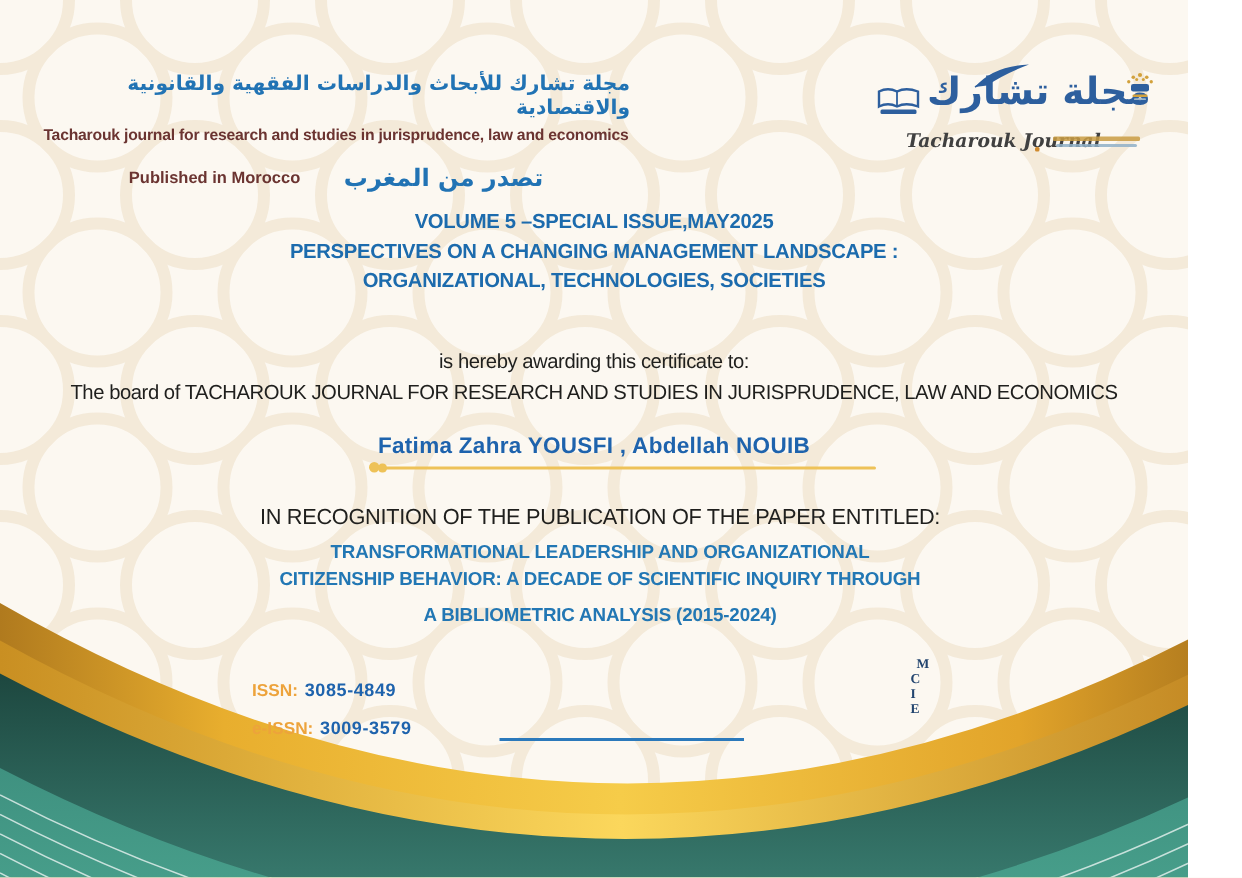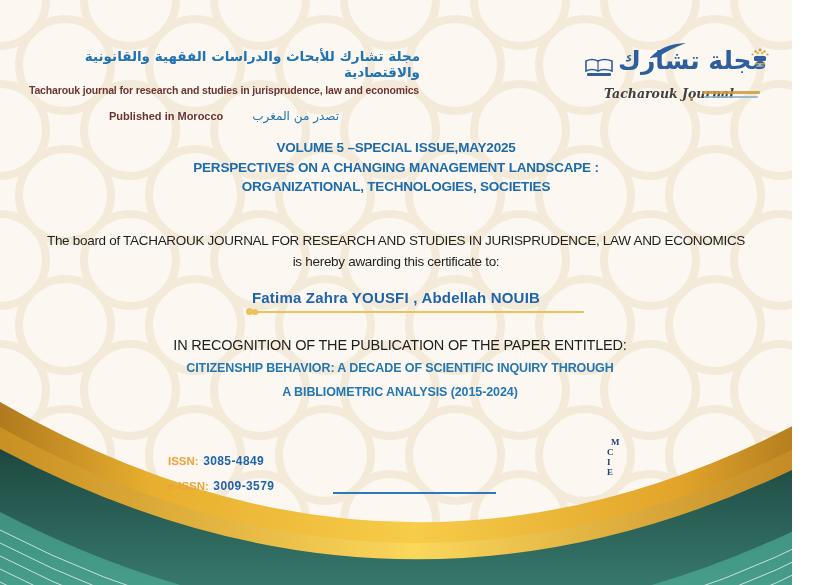--- a/index.html
+++ b/index.html
@@ -20,22 +20,22 @@
   }
   .hdr-en{
     margin-top:4px;font-weight:bold;font-size:10.5px;letter-spacing:-0.15px;
     color:#6b3431;
   }
   .hdr-pub{
     margin-top:13px;display:flex;justify-content:center;align-items:center;gap:29px;
   }
   .pub-en{font-weight:bold;font-size:11px;color:#6b3431;}
   .pub-ar{
-    direction:rtl;font-family:"DejaVu Sans",sans-serif;font-weight:normal;
-    font-size:12px;color:#2173b4;
+    direction:rtl;font-family:"DejaVu Sans",sans-serif;font-weight:bold;
+    font-size:16px;color:#2173b4;
   }
 
   
   .logo{left:572px;top:44px;width:200px;height:64px;}
   .logo *{position:absolute;}
   .logo-book{left:12px;top:13px;}
   .logo-kufic{
     left:46px;top:2px;direction:rtl;
     font-family:"DejaVu Sans",sans-serif;font-weight:bold;
     font-size:25px;color:#2d5f9e;letter-spacing:1px;white-space:nowrap;
@@ -191,33 +191,34 @@
     </div>
   </div>
 
   <div class="layer issue">
     <div>VOLUME 5 –SPECIAL ISSUE,MAY2025</div>
     <div>PERSPECTIVES ON A CHANGING MANAGEMENT LANDSCAPE :</div>
     <div>ORGANIZATIONAL, TECHNOLOGIES, SOCIETIES</div>
   </div>
 
   <div class="layer board">
+    <div>is hereby awarding this certificate to:</div>
     <div>The board of TACHAROUK JOURNAL FOR RESEARCH AND STUDIES IN JURISPRUDENCE, LAW AND ECONOMICS</div>
-    <div>is hereby awarding this certificate to:</div>
   </div>
 
   <div class="layer names">Fatima Zahra YOUSFI , Abdellah NOUIB</div>
   <div class="layer name-underline">
     <span class="d1"></span>
     <span class="d2"></span>
     <span class="ln"></span>
   </div>
 
   <div class="layer recog-block">
     <div class="recog-line">IN RECOGNITION OF THE PUBLICATION OF THE PAPER ENTITLED:</div>
+    <div class="ptitle">TRANSFORMATIONAL LEADERSHIP AND ORGANIZATIONAL</div>
     <div class="ptitle">CITIZENSHIP BEHAVIOR: A DECADE OF SCIENTIFIC INQUIRY THROUGH</div>
     <div class="ptitle ptitle-last">A BIBLIOMETRIC ANALYSIS (2015-2024)</div>
   </div>
 
   <div class="layer issn">
     <div class="issn-row">
       <span class="issn-label">ISSN:</span>
       <span class="issn-value">3085-4849</span>
     </div>
     <div class="issn-row">

